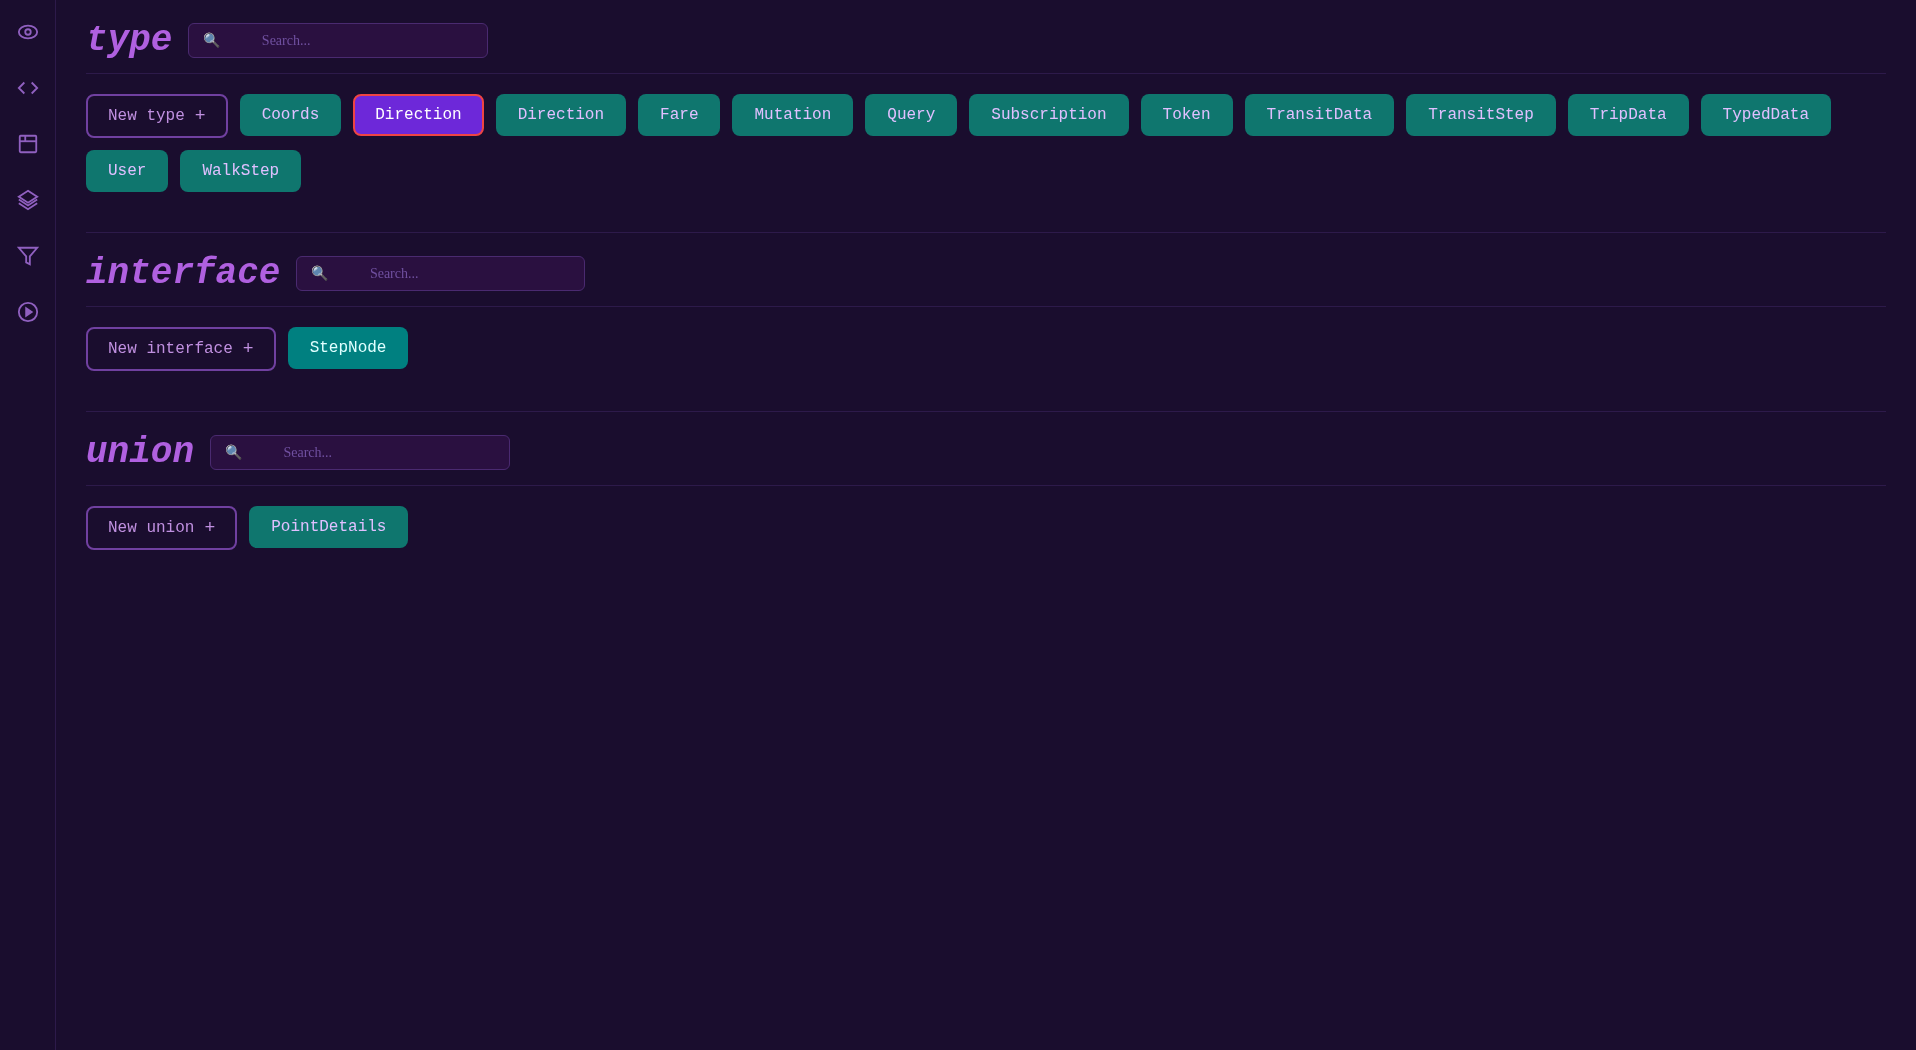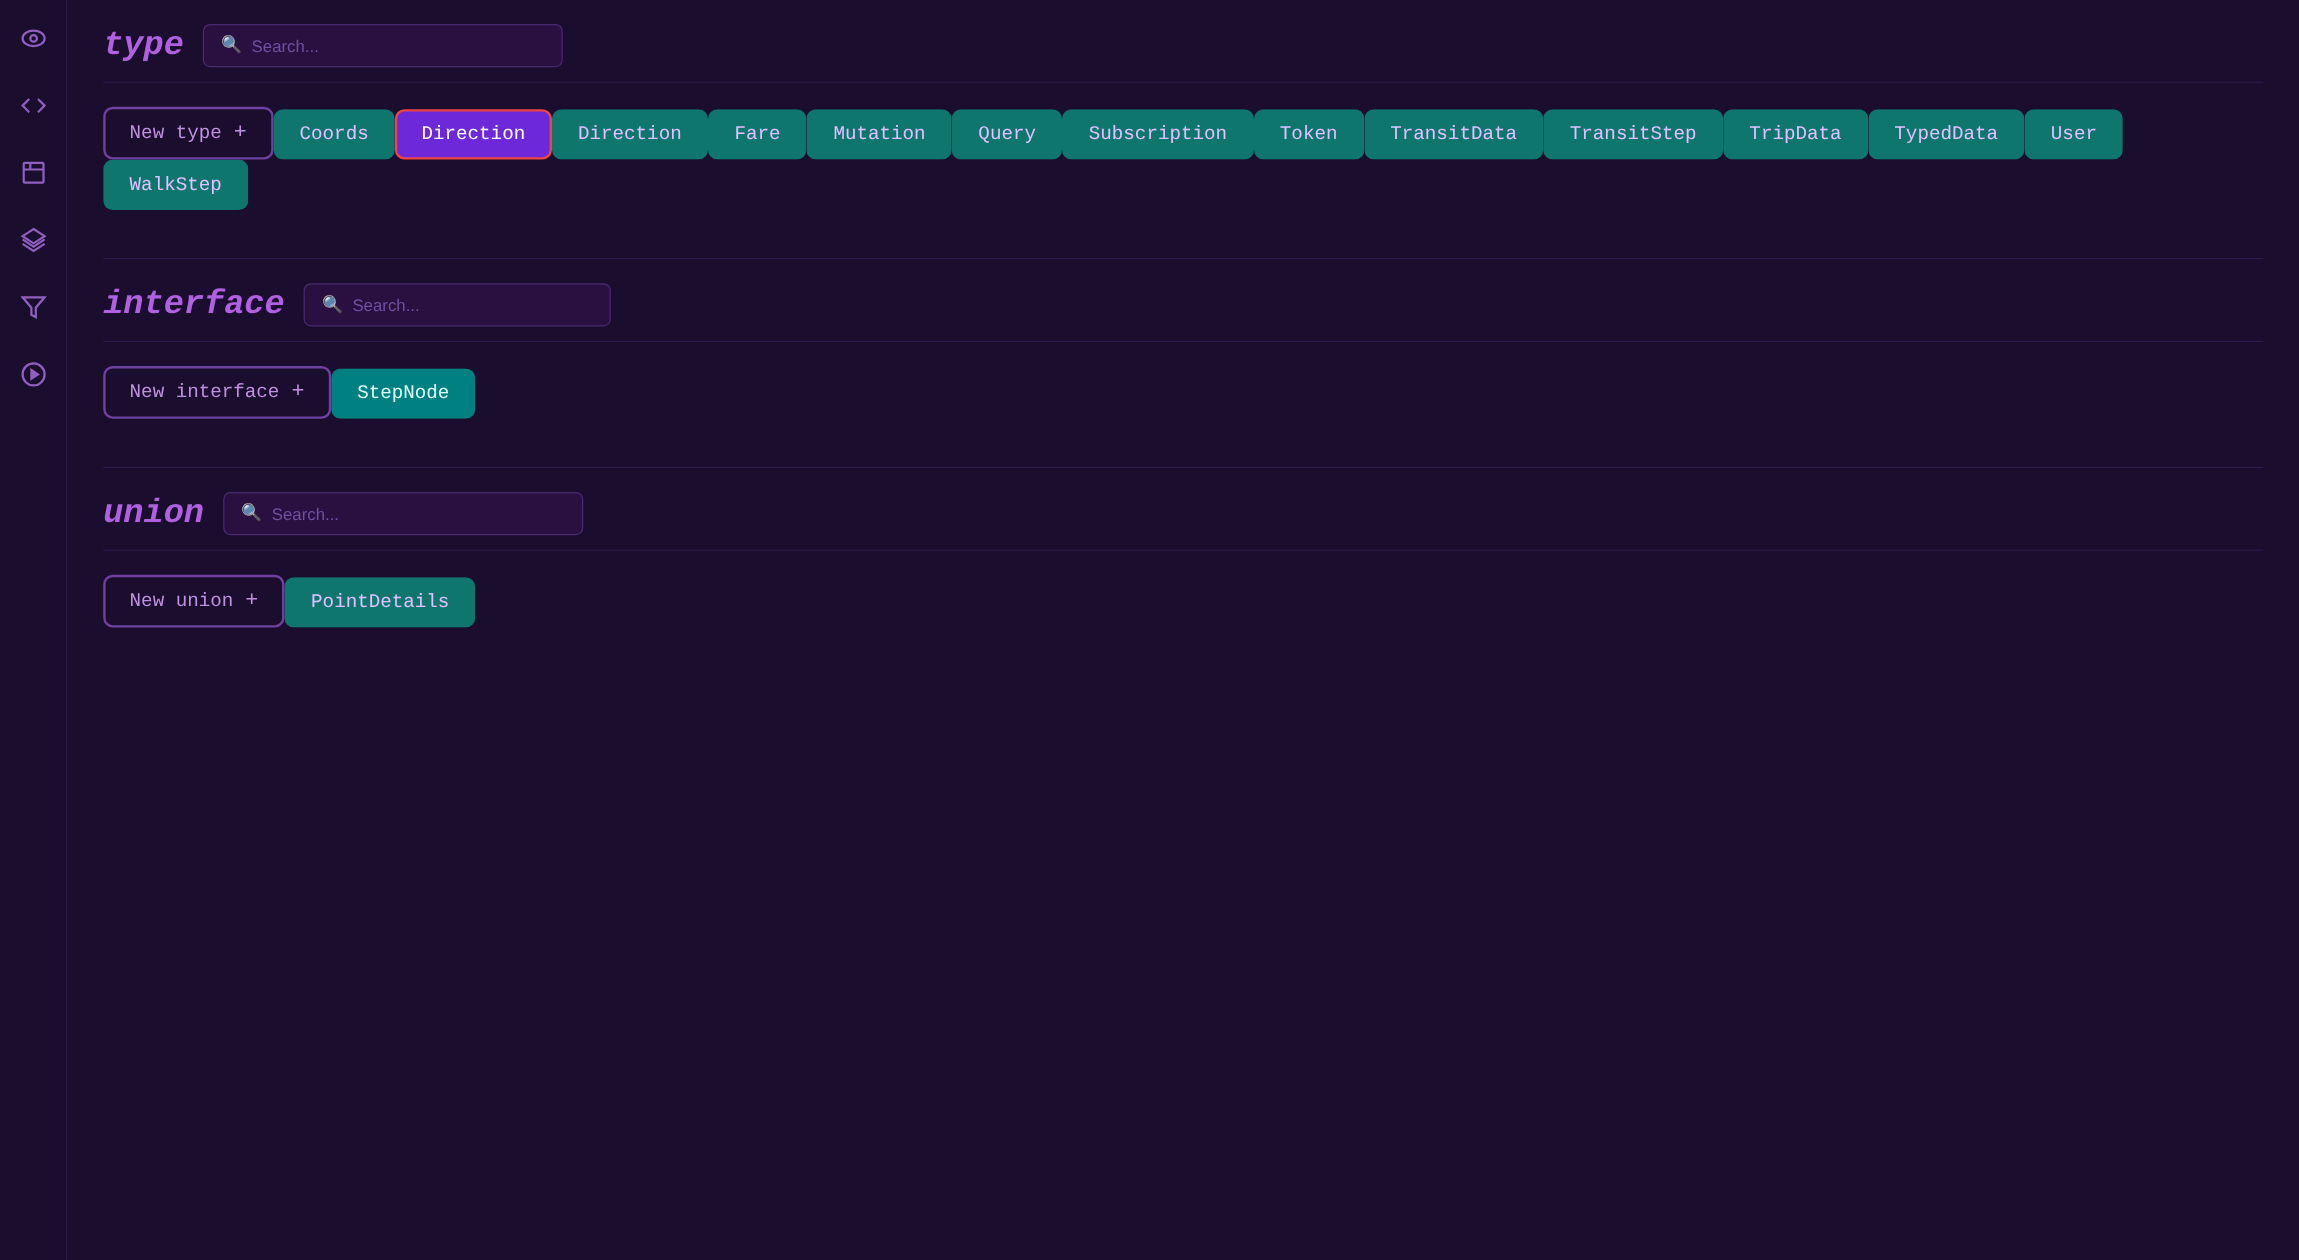--- a/index.html
+++ b/index.html
@@ -49,21 +49,21 @@
     .section-header {
       display: flex;
       align-items: center;
       gap: 16px;
       margin-bottom: 20px;
       padding-bottom: 12px;
       border-bottom: 1px solid #2d1a4a;
     }
 
     .section-title {
-      font-size: 28px;
+      font-size: 36px;
       font-weight: bold;
       color: #b060e0;
       font-style: italic;
       font-family: 'Courier New', monospace;
     }
 
     .search-box {
       display: flex;
       align-items: center;
       background-color: #2a1040;
@@ -71,23 +71,24 @@
       border-radius: 6px;
       padding: 8px 14px;
       gap: 8px;
     }
 
     .search-box input {
       background: transparent;
       border: none;
       outline: none;
       color: #c0a0e0;
-      font-family: Liberation Sans, sans-serif;
+      font-family: Liberation Serif, serif;
       font-size: 14px;
       width: 200px;
+      margin-left: 33px;
     }
 
     .search-box input::placeholder {
       color: #7050a0;
     }
 
     .search-icon-inline {
       color: #7050a0;
       font-size: 14px;
     }
@@ -96,21 +97,22 @@
       width: 300px;
     }
 
     .type-search-box input {
       width: 240px;
     }
 
     .tags-container {
       display: flex;
       flex-wrap: wrap;
-      align-items: flex-end;
+      gap: 12px;
+      align-items: flex-start;
     }
 
     .tag {
       padding: 10px 20px;
       border-radius: 8px;
       font-size: 16px;
       font-family: 'Courier New', monospace;
       font-weight: 500;
       cursor: pointer;
       border: none;

